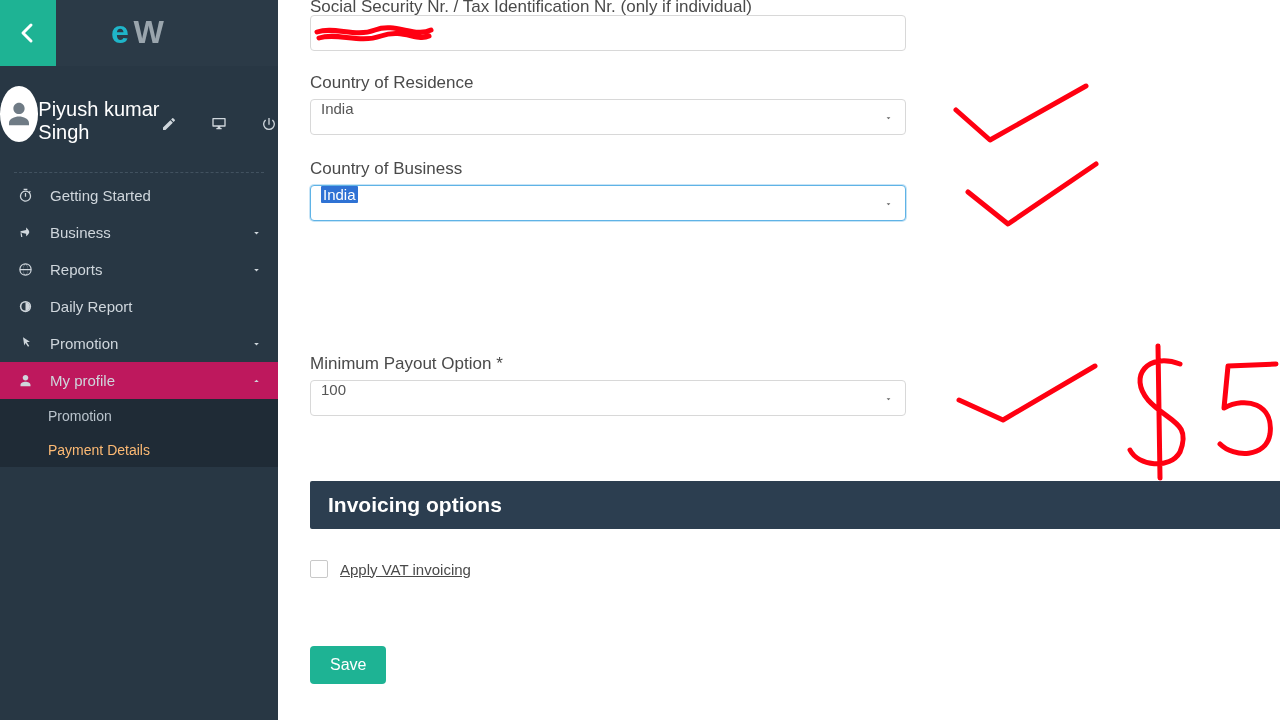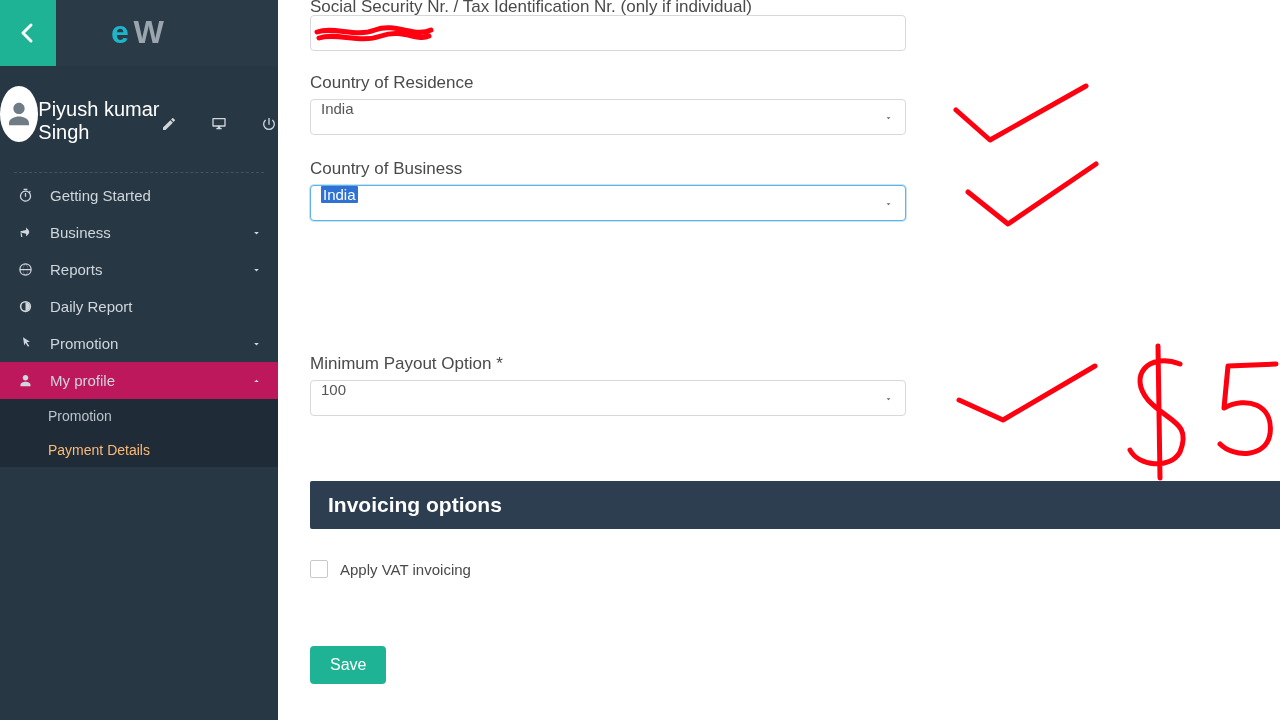--- a/index.html
+++ b/index.html
@@ -40,21 +40,21 @@
   .select-box .selected-hl{background:#2f72d4;color:#fff;padding:0 2px;border-radius:1px;}
   .select-box .dd-caret{position:absolute;right:12px;top:50%;transform:translateY(-50%);}
   .select-box .dd-caret svg{width:9px;height:9px;fill:#666;}
   #ssn-field{position:absolute;top:15px;left:0;}
   #cor-block{position:absolute;top:73px;left:0;}
   #cob-block{position:absolute;top:159px;left:0;}
   .section-header{background:#2c3e50;color:#fff;font-size:21px;font-weight:600;padding:12px 18px;border-radius:2px 0 0 2px;}
   #sec-payout{position:absolute;top:286px;left:0;right:0;}
   #mpo-block{position:absolute;top:354px;left:0;}
   #sec-invoice{position:absolute;top:481px;left:0;right:0;}
-  #vat-block{position:absolute;top:560px;left:0;display:flex;align-items:center;gap:12px;}
+  #vat-block{position:absolute;top:560px;left:0;display:flex;align-items:center;gap:12px;text-decoration:underline;}
   .cb{width:16px;height:16px;border:1px solid #c9c9c9;border-radius:2px;background:#fff;}
   .save-btn{position:absolute;top:618px;left:0;background:#1eb394;color:#fff;border:none;border-radius:4px;padding:10px 20px;font-size:16px;cursor:pointer;margin-top:28px;}
   
   .ann{position:absolute;pointer-events:none;}
   .ann svg{overflow:visible;}
   .ann svg *{stroke:#ff0011;stroke-width:5;fill:none;stroke-linecap:round;stroke-linejoin:round;}
   #scribble{left:315px;top:24px;}
   #tick1{left:952px;top:82px;}
   #tick2{left:962px;top:158px;}
   #tick3{left:955px;top:360px;}

